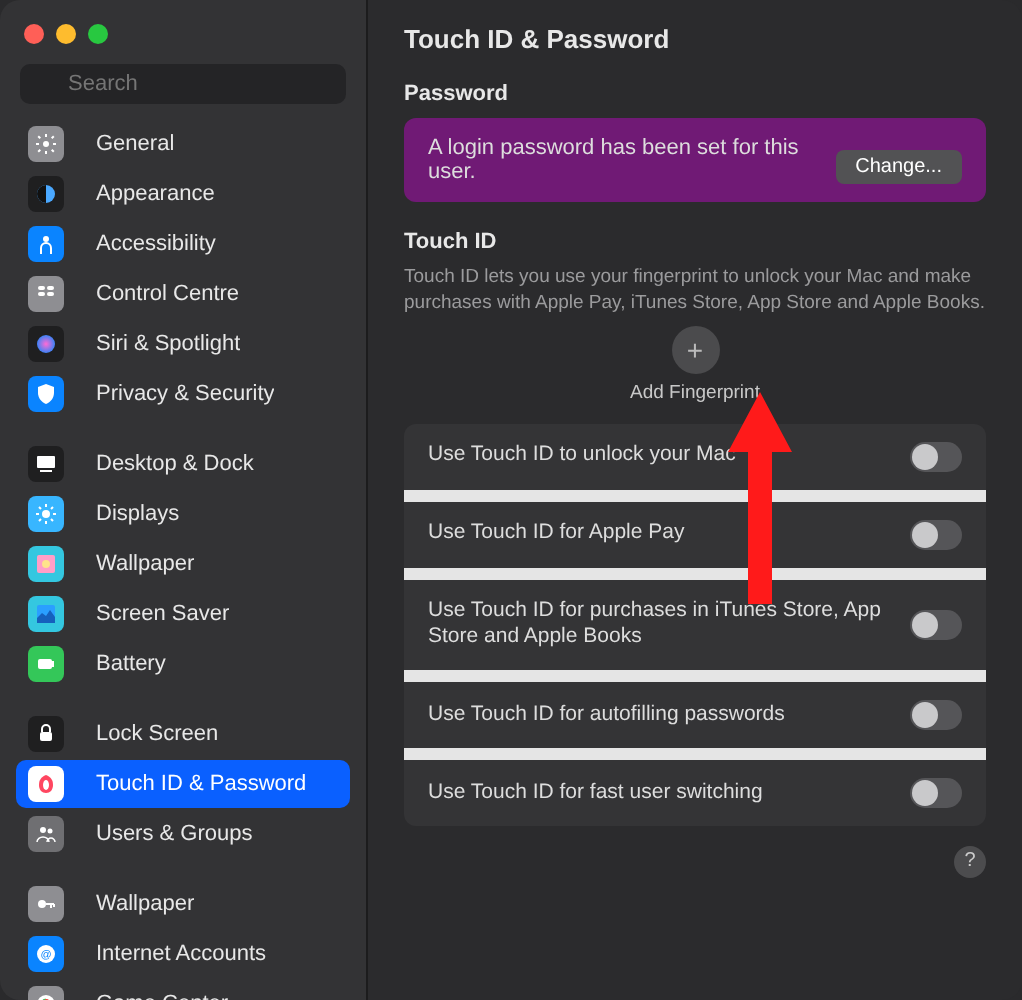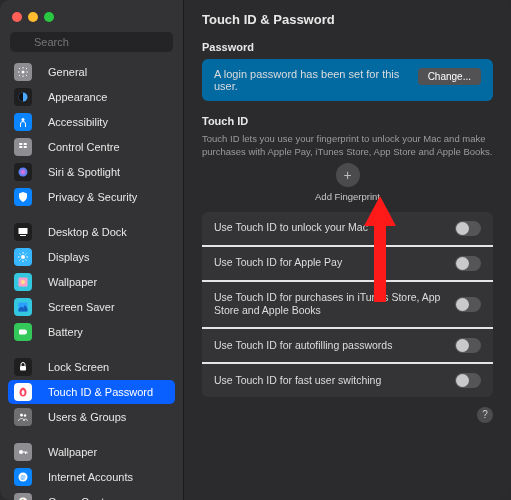--- a/index.html
+++ b/index.html
@@ -51,22 +51,22 @@
   }
   .iconbox svg { width: 12px; height: 12px; }
   .item-label { font-size: 11px; white-space: nowrap; overflow: hidden; }
   .main {
     flex: 1; background: #2b2b2d; overflow-y: auto;
     padding: 12px 18px 12px 18px;
   }
   .main h1 { font-size: 13px; font-weight: 600; margin-bottom: 14px; }
   .section-title { font-size: 11px; font-weight: 600; margin: 6px 0 6px 0; }
   .panel {
-    background: #0369a1; border-radius: 6px;
-    padding: 9px 12px; display: flex; align-items: flex-start;
+    background: #701a75; border-radius: 6px;
+    padding: 9px 12px; display: flex; align-items: flex-end;
     justify-content: space-between; margin-bottom: 14px;
     font-size: 11px; color: #ddd;
   }
   .btn {
     background: #525254; border: none; color: #fff;
     padding: 3px 10px; border-radius: 4px; font-size: 10px;
   }
   .desc { font-size: 9.5px; color: #9b9b9d; line-height: 1.35; margin-bottom: 0; }
   .add-fp {
     display: flex; flex-direction: column; align-items: center;
@@ -74,21 +74,21 @@
   }
   .add-circle {
     width: 24px; height: 24px; border-radius: 50%;
     background: #4b4b4d; display: flex; align-items: center;
     justify-content: center; color: #bbb; font-size: 14px; font-weight: 300;
   }
   .add-label { font-size: 9.5px; color: #c8c8c8; }
   .toggle-list { background: #343436; border-radius: 6px; }
   .row {
     display: flex; align-items: center; justify-content: space-between;
-    padding: 9px 12px; border-bottom: 2px solid #e5e5e5;
+    padding: 9px 12px; border-bottom: 6px solid #e5e5e5;
     font-size: 10.5px; color: #ddd; gap: 14px;
   }
   .row:last-child { border-bottom: none; }
   .row-label { line-height: 1.3; }
   .toggle {
     width: 26px; height: 15px; background: #555558;
     border-radius: 8px; position: relative; flex-shrink: 0;
   }
   .toggle::after {
     content: ""; position: absolute; width: 13px; height: 13px;

